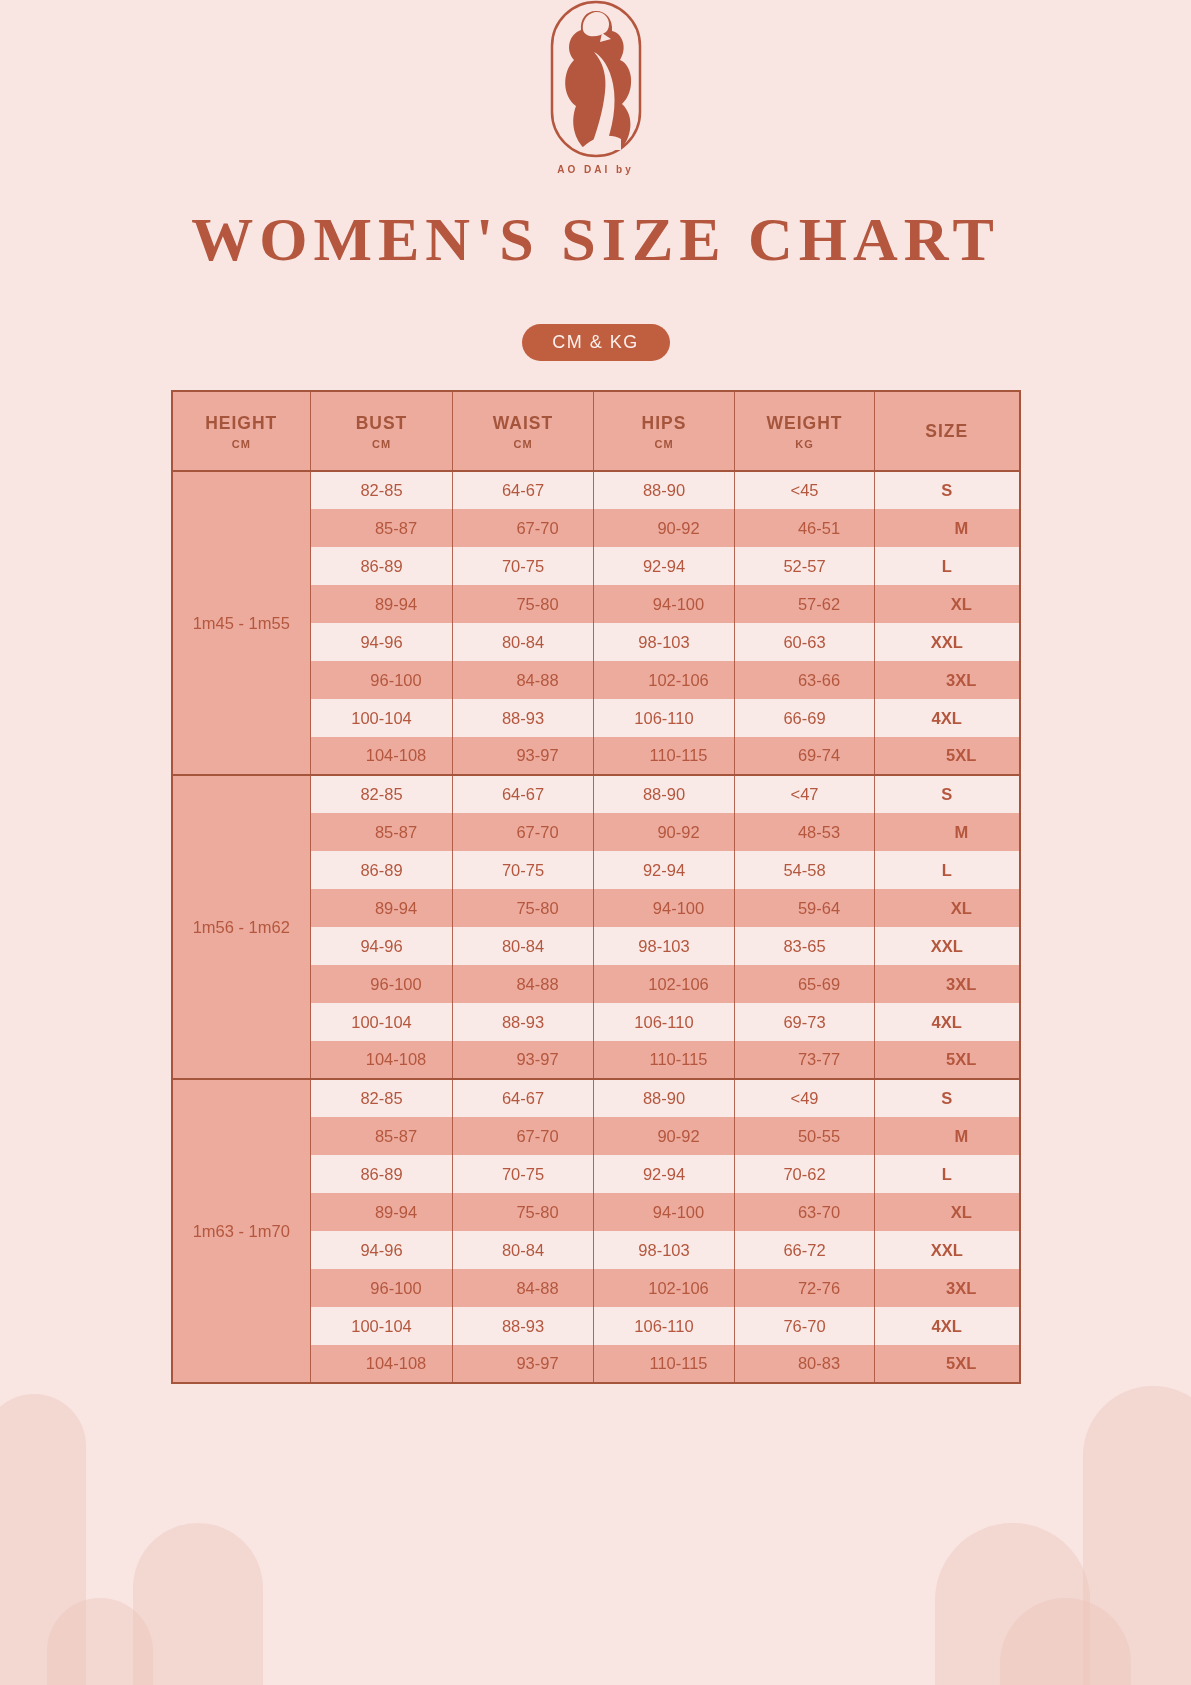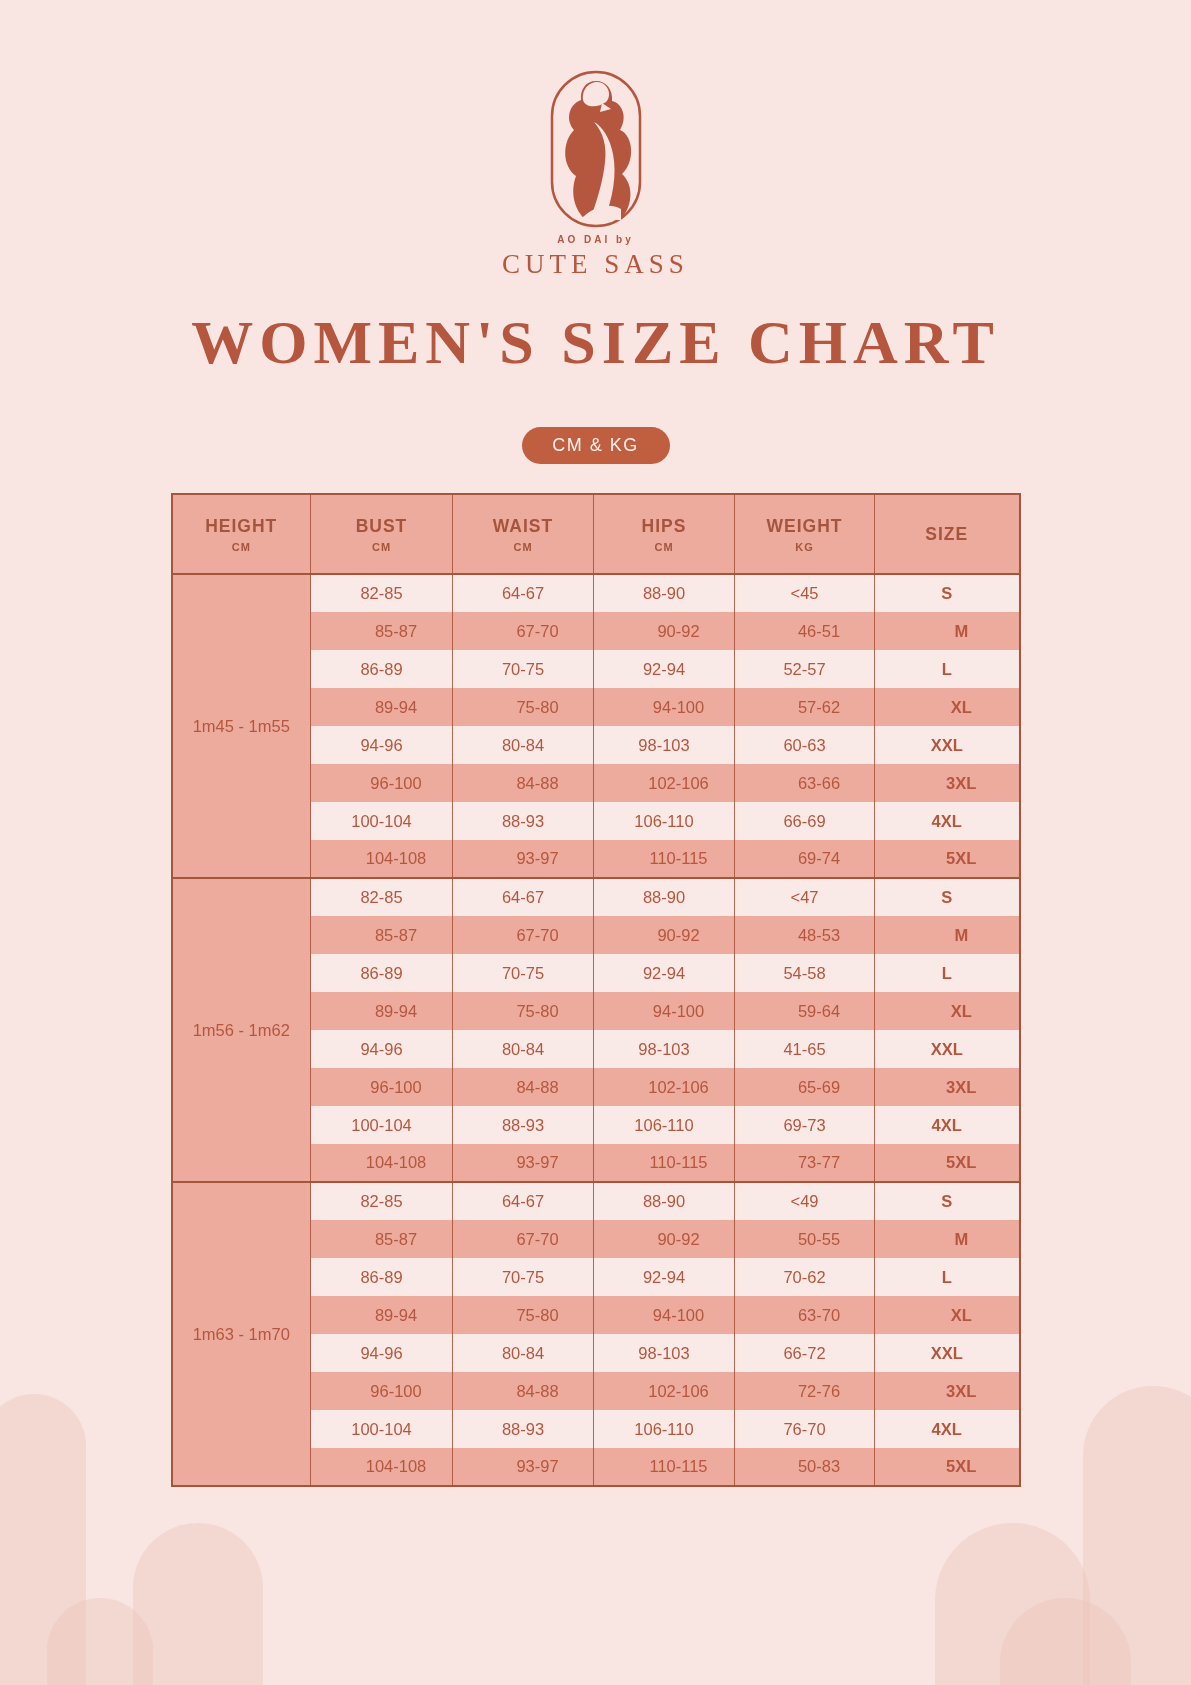--- a/index.html
+++ b/index.html
@@ -18,21 +18,21 @@
   .arch{position:absolute;bottom:0;border-radius:999px 999px 0 0;
         background:var(--arch);opacity:.42;}
   .arch.lbig  {left:-18px;  width:104px; top:1394px;}
   .arch.lmid  {left:133px;  width:130px; top:1523px;}
   .arch.lsml  {left:47px;   width:106px; top:1598px;}
   .arch.rbig  {left:1083px; width:140px; top:1386px;}
   .arch.rmid  {left:935px;  width:155px; top:1523px;}
   .arch.rsml  {left:1000px; width:131px; top:1598px;}
 
   .poster{position:relative;z-index:2;}
-  .logo-wrap{padding-top:70px;text-align:center;}
+  .logo-wrap{text-align:center;}
   svg.logo{width:92px;height:158px;display:block;margin:0 auto;}
   .tagline{margin-top:6px;font-size:10px;letter-spacing:3px;font-weight:700;
            color:var(--accent);line-height:12px;}
   .brand-name{margin-top:3px;font-family:"Liberation Serif",serif;font-size:27px;
            letter-spacing:5px;color:var(--accent);line-height:30px;font-weight:400;}
   .title{margin-top:30px;text-align:center;font-family:"Liberation Serif",serif;
          font-weight:700;font-size:62px;letter-spacing:6px;line-height:66px;
          color:var(--accent);}
   .badge{margin:52px auto 0;width:148px;height:37px;border-radius:19px;
          background:var(--badge_bg);color:var(--badge_text);
@@ -87,21 +87,20 @@
         M33 30 C31 16 44 9 52 13 C60 17 61 27 56 32 C48 38 35 38 33 30 Z"></path>
       <path fill="#f9e5e2" d="
         M52 33 L61 39 L50 42 Z"></path>
       <path fill="#f9e5e2" d="
         M44 52 C53 62 57 76 55 92 C53 111 47 131 40 150 L54 150
         C63 128 67 104 63 84 C60 68 52 56 44 52 Z"></path>
       <path fill="#f9e5e2" d="
         M30 150 C42 137 58 132 71 139 L71 150 Z"></path>
     </svg>
     <div class="tagline">AO DAI by</div>
-    <div class="brand-name">CUTE SASS</div>
   </div>
 
   <div class="title">WOMEN'S SIZE CHART</div>
 
   <div class="badge">CM &amp; KG</div>
 
   <table class="size-table">
     <colgroup>
       <col style="width:139px">
         <col style="width:142px">
@@ -221,21 +220,21 @@
           <td>89-94</td>
           <td>75-80</td>
           <td>94-100</td>
           <td>59-64</td>
           <td class="size-cell">XL</td>
         </tr>
         <tr class="light">
           <td>94-96</td>
           <td>80-84</td>
           <td>98-103</td>
-          <td>41-65</td>
+          <td>83-65</td>
           <td class="size-cell">XXL</td>
         </tr>
         <tr class="dark">
           <td>96-100</td>
           <td>84-88</td>
           <td>102-106</td>
           <td>65-69</td>
           <td class="size-cell">3XL</td>
         </tr>
         <tr class="light">
@@ -299,19 +298,19 @@
           <td>100-104</td>
           <td>88-93</td>
           <td>106-110</td>
           <td>76-70</td>
           <td class="size-cell">4XL</td>
         </tr>
         <tr class="dark">
           <td>104-108</td>
           <td>93-97</td>
           <td>110-115</td>
-          <td>50-83</td>
+          <td>80-83</td>
           <td class="size-cell">5XL</td>
         </tr>
       </tbody>
   </table>
 
 </div>
 
 </body></html>

